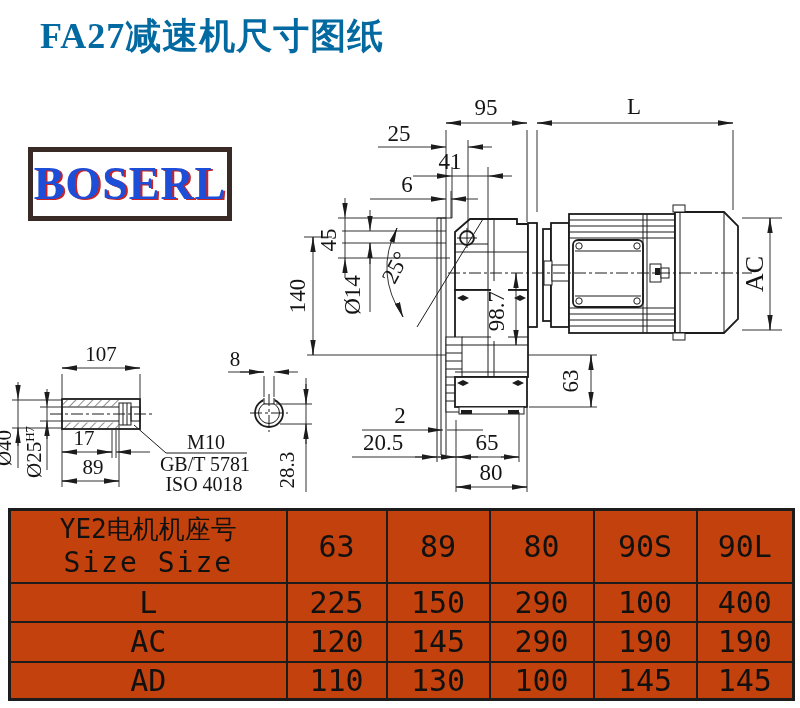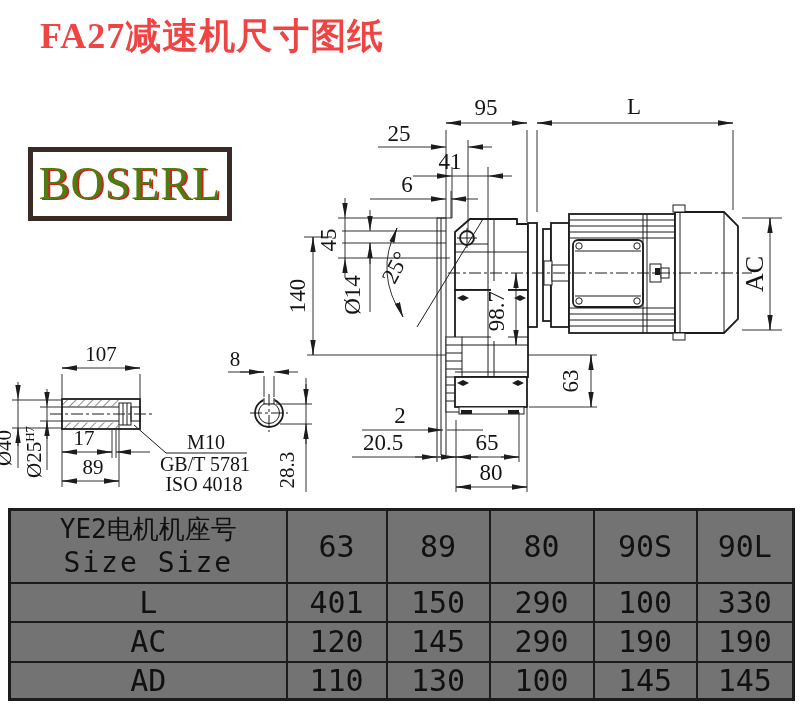--- a/index.html
+++ b/index.html
@@ -1,37 +1,37 @@
 <!DOCTYPE html>
 <html><head>
 <meta charset="utf-8">
 <style>
   html,body{margin:0;padding:0;background:#fff;}
   .stage{position:relative;width:800px;height:708px;background:#ffffff;overflow:hidden;
          font-family:"Liberation Sans",sans-serif;}
   .title{position:absolute;left:40px;top:12px;font-family:"Liberation Serif",serif;
-         font-weight:700;font-size:36px;color:#ef4444;letter-spacing:1px;white-space:nowrap;}
+         font-weight:700;font-size:36px;color:#0369a1;letter-spacing:1px;white-space:nowrap;}
   .logo{position:absolute;left:28px;top:147px;width:194px;height:64px;border:5px solid #3a2a26;
         display:flex;align-items:center;justify-content:center;background:#fff;}
-  .logo span{font-family:"Liberation Serif",serif;font-weight:400;font-size:46px;color:#4d7c0f;
+  .logo span{font-family:"Liberation Serif",serif;font-weight:700;font-size:46px;color:#1d4ed8;
         letter-spacing:1px;text-shadow:2px 1px 0 #cc2222;line-height:1;}
   svg{position:absolute;left:0;top:0;}
   .o{stroke:#1c1c1c;stroke-width:1.8;fill:none;}
   .t{stroke:#1c1c1c;stroke-width:1;fill:none;}
   .d{stroke:#1c1c1c;stroke-width:0.9;fill:none;}
   .al{stroke:#1c1c1c;stroke-width:0.9;fill:none;marker-end:url(#ah);}
   .wf{fill:#ffffff;}
   .cl{stroke-dasharray:12 3 3 3;}
   .blk{fill:#1c1c1c;stroke:none;}
   .dt{font-family:"Liberation Serif",serif;font-size:23px;fill:#141414;text-anchor:middle;}
   .dts{font-size:21px;}
   .dtl{font-size:20px;}
   
   .spec{position:absolute;left:8px;top:508px;border-collapse:collapse;table-layout:fixed;
-        width:784px;background:#737373;}
+        width:784px;background:#c2410c;}
   .spec td{border:2px solid #1c1c1c;text-align:center;vertical-align:middle;
         font-family:"DejaVu Sans Mono",monospace;font-size:30px;color:#111;padding:0;}
   .spec{border:3px solid #1c1c1c;}
   .hcn{font-size:26px;line-height:1.25;}
   .hen{font-size:28px;letter-spacing:2px;line-height:1.2;}
 </style>
 </head>
 <body>
 
 <div class="stage">
@@ -367,25 +367,25 @@
         <div class="hen">Size Size</div>
       </td>
       <td>63</td>
       <td>89</td>
       <td>80</td>
       <td>90S</td>
       <td>90L</td>
     </tr>
     <tr style="height:39px">
       <td>L</td>
-      <td>401</td>
+      <td>225</td>
       <td>150</td>
       <td>290</td>
       <td>100</td>
-      <td>330</td>
+      <td>400</td>
     </tr>
     <tr style="height:40px">
       <td>AC</td>
       <td>120</td>
       <td>145</td>
       <td>290</td>
       <td>190</td>
       <td>190</td>
     </tr>
     <tr style="height:32px">

